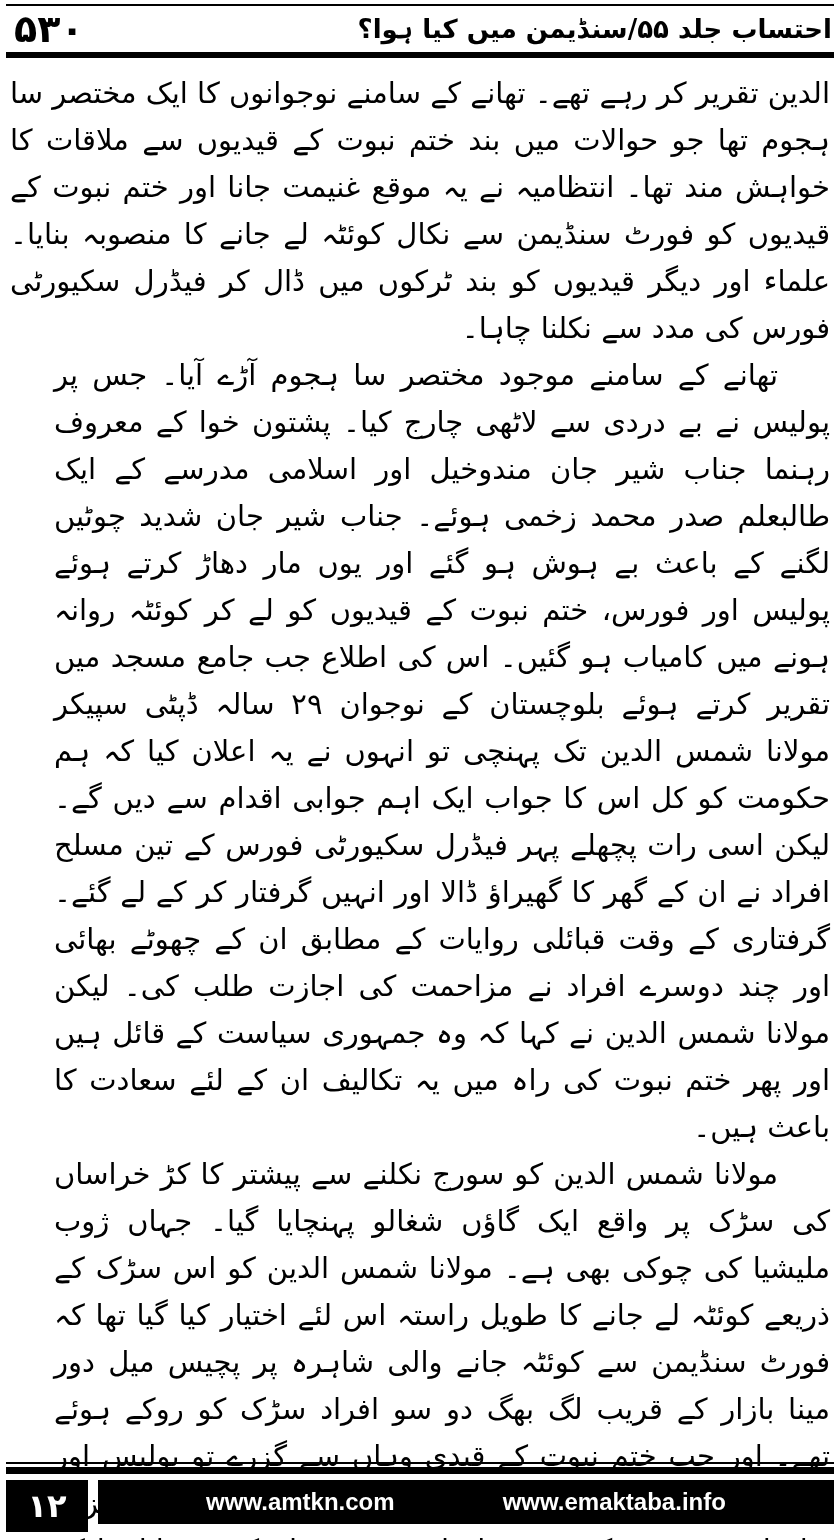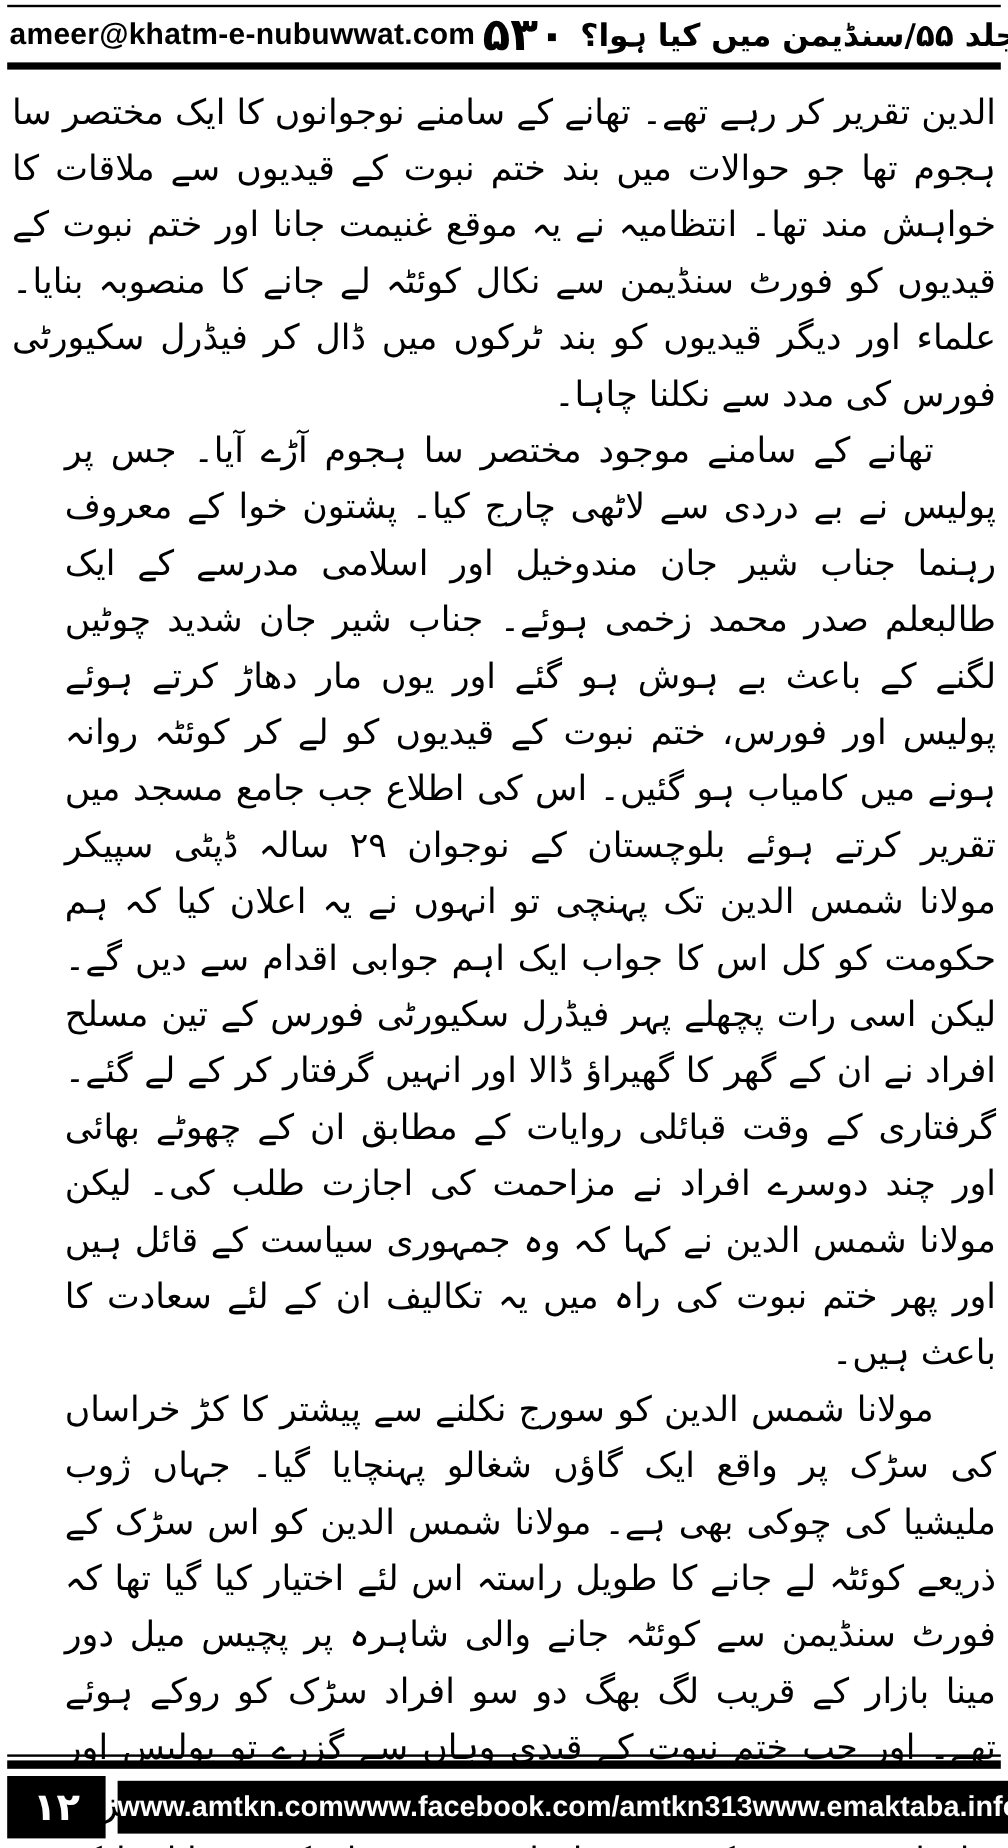--- a/index.html
+++ b/index.html
@@ -84,21 +84,21 @@
     background: #000;
     margin: 0 6px 3px 6px;
   }
   .footer-rule-thick {
     height: 7px;
     background: #000;
     margin: 0 6px 6px 6px;
   }
   .footer-bar-row {
     display: flex;
-    align-items: center;
+    align-items: flex-start;
     padding: 0 6px;
     gap: 10px;
   }
   .page-num-box {
     width: 82px;
     height: 52px;
     background: #000;
     color: #fff;
     display: flex;
     align-items: center;
@@ -123,39 +123,37 @@
   }
 </style>
 </head>
 <body>
 
 <div class="page">
 
   <div class="top-rule"></div>
 
   <header class="header">
-    <span class="email">ameer@khatm-e-nubuwwat.com</span>
     <span class="page-num">۵۳۰</span>
     <span class="title">احتساب جلد ۵۵/سنڈیمن میں کیا ہوا؟</span>
   </header>
 
   <div class="header-rule"></div>
 
   <main class="body-text">
     <p class="para">الدین تقریر کر رہے تھے۔ تھانے کے سامنے نوجوانوں کا ایک مختصر سا ہجوم تھا جو حوالات میں بند ختم نبوت کے قیدیوں سے ملاقات کا خواہش مند تھا۔ انتظامیہ نے یہ موقع غنیمت جانا اور ختم نبوت کے قیدیوں کو فورٹ سنڈیمن سے نکال کوئٹہ لے جانے کا منصوبہ بنایا۔ علماء اور دیگر قیدیوں کو بند ٹرکوں میں ڈال کر فیڈرل سکیورٹی فورس کی مدد سے نکلنا چاہا۔</p>
     <p class="para indent">تھانے کے سامنے موجود مختصر سا ہجوم آڑے آیا۔ جس پر پولیس نے بے دردی سے لاٹھی چارج کیا۔ پشتون خوا کے معروف رہنما جناب شیر جان مندوخیل اور اسلامی مدرسے کے ایک طالبعلم صدر محمد زخمی ہوئے۔ جناب شیر جان شدید چوٹیں لگنے کے باعث بے ہوش ہو گئے اور یوں مار دھاڑ کرتے ہوئے پولیس اور فورس، ختم نبوت کے قیدیوں کو لے کر کوئٹہ روانہ ہونے میں کامیاب ہو گئیں۔ اس کی اطلاع جب جامع مسجد میں تقریر کرتے ہوئے بلوچستان کے نوجوان ۲۹ سالہ ڈپٹی سپیکر مولانا شمس الدین تک پہنچی تو انہوں نے یہ اعلان کیا کہ ہم حکومت کو کل اس کا جواب ایک اہم جوابی اقدام سے دیں گے۔ لیکن اسی رات پچھلے پہر فیڈرل سکیورٹی فورس کے تین مسلح افراد نے ان کے گھر کا گھیراؤ ڈالا اور انہیں گرفتار کر کے لے گئے۔ گرفتاری کے وقت قبائلی روایات کے مطابق ان کے چھوٹے بھائی اور چند دوسرے افراد نے مزاحمت کی اجازت طلب کی۔ لیکن مولانا شمس الدین نے کہا کہ وہ جمہوری سیاست کے قائل ہیں اور پھر ختم نبوت کی راہ میں یہ تکالیف ان کے لئے سعادت کا باعث ہیں۔</p>
     <p class="para indent">مولانا شمس الدین کو سورج نکلنے سے پیشتر کا کڑ خراساں کی سڑک پر واقع ایک گاؤں شغالو پہنچایا گیا۔ جہاں ژوب ملیشیا کی چوکی بھی ہے۔ مولانا شمس الدین کو اس سڑک کے ذریعے کوئٹہ لے جانے کا طویل راستہ اس لئے اختیار کیا گیا تھا کہ فورٹ سنڈیمن سے کوئٹہ جانے والی شاہرہ پر پچیس میل دور مینا بازار کے قریب لگ بھگ دو سو افراد سڑک کو روکے ہوئے تھے۔ اور جب ختم نبوت کے قیدی وہاں سے گزرے تو پولیس اور فورس کے حکام نے غلط بیانی سے کام لے کر ان ٹرکوں کو گزارا تھا۔ انہوں نے سڑک پر دھرنا مارے ہوئے عوام کو یہ بتایا تھا کہ ان بند ٹرکوں میں مرزائی ہیں جنہیں عوامی مطالبے کے مطابق ضلع بدر کیا جا رہا ہے۔ (ختم نبوت کے قیدیوں پر کیا گزری؟ اس کا ذکر آگے چل کر ہوگا) اب اس بات کا پورا امکان تھا کہ وہ لوگ دوبارہ دھوکے میں نہیں آئیں گے۔</p>
   </main>
 
   <footer class="footer">
     <div class="footer-rule-thin"></div>
     <div class="footer-rule-thick"></div>
     <div class="footer-bar-row">
       <div class="page-num-box">۱۲</div>
       <div class="links-bar">
         <span>www.amtkn.com</span>
-        <span>www.facebook.com/amtkn313</span>
         <span>www.emaktaba.info</span>
       </div>
     </div>
   </footer>
 
 </div>
 
 </body></html>

